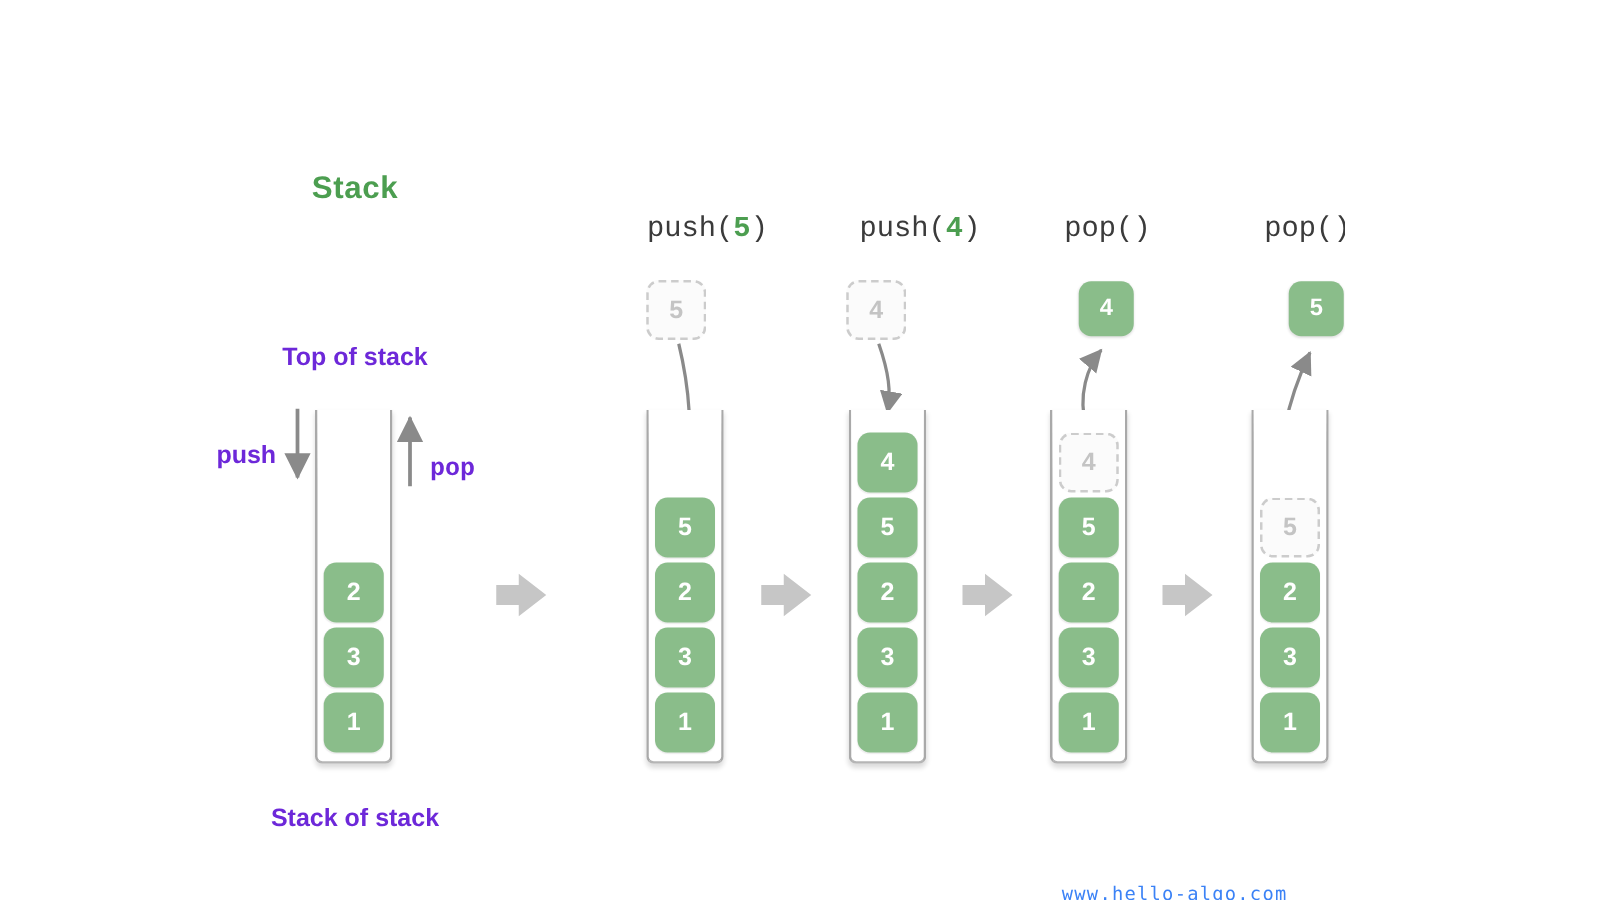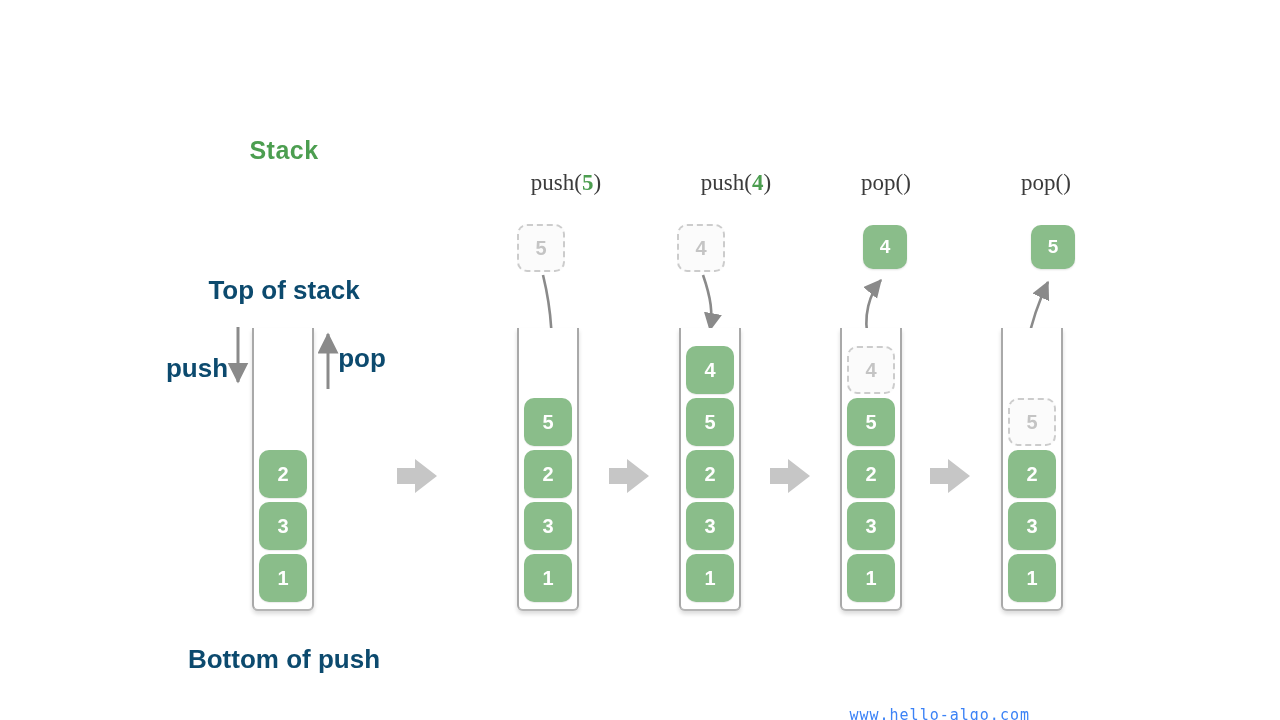--- a/index.html
+++ b/index.html
@@ -8,30 +8,30 @@
     overflow:hidden;font-family:"Liberation Sans","DejaVu Sans",sans-serif;margin-top:28px;
   }
   .arrows{position:absolute;left:0;top:0;width:1280px;height:720px;pointer-events:none;}
 
   .title{
     position:absolute;left:284px;top:108px;transform:translateX(-50%);
     font-size:25px;font-weight:bold;color:#4c9e50;letter-spacing:0.5px;
   }
   .caption{
     position:absolute;transform:translateX(-50%);
-    font-size:26px;font-weight:bold;color:#0c4a6e;white-space:nowrap;
+    font-size:20px;font-weight:bold;color:#6d28d9;white-space:nowrap;
   }
   .top-label{left:284px;top:247px;}
   .bottom-label{left:284px;top:616px;}
   .push-label{left:197px;top:325px;}
-  .pop-label{left:362px;top:315px;}
+  .pop-label{left:362px;top:336px;font-family:Liberation Mono, monospace;}
 
   .op{
     position:absolute;top:142px;transform:translateX(-50%);
-    font-family:Liberation Serif, serif;
+    font-family:Liberation Mono, monospace;
     font-size:23px;color:#3b3b3b;white-space:nowrap;
   }
   .op .arg{color:#4c9e50;font-weight:bold;}
 
   .stack{
     position:absolute;top:300px;width:62px;height:283px;box-sizing:border-box;
     border-left:2px solid #a9a9a9;border-right:2px solid #a9a9a9;
     border-bottom:2px solid #b5b5b5;border-radius:0 0 6px 6px;
     background:#ffffff;box-shadow:0 3px 4px rgba(0,0,0,0.14);
   }
@@ -89,21 +89,21 @@
 
     <polygon fill="#c6c6c6" points="397,440 415,440 415,431 437,448 415,465 415,456 397,456"></polygon>
     <polygon fill="#c6c6c6" points="609,440 627,440 627,431 649,448 627,465 627,456 609,456"></polygon>
     <polygon fill="#c6c6c6" points="770,440 788,440 788,431 810,448 788,465 788,456 770,456"></polygon>
     <polygon fill="#c6c6c6" points="930,440 948,440 948,431 970,448 948,465 948,456 930,456"></polygon>
   </svg>
 
   <div class="title">Stack</div>
 
   <div class="caption top-label">Top of stack</div>
-  <div class="caption bottom-label">Bottom of push</div>
+  <div class="caption bottom-label">Stack of stack</div>
   <div class="caption push-label">push</div>
   <div class="caption pop-label">pop</div>
 
   <div class="op" style="left:566px"><span>push(</span><span class="arg">5</span><span>)</span></div>
   <div class="op" style="left:736px"><span>push(</span><span class="arg">4</span><span>)</span></div>
   <div class="op" style="left:886px"><span>pop(</span><span class="arg"></span><span>)</span></div>
   <div class="op" style="left:1046px"><span>pop(</span><span class="arg"></span><span>)</span></div>
 
   <div class="float dashed" style="left:517px;top:196px">5</div>
   <div class="float dashed" style="left:677px;top:196px">4</div>

